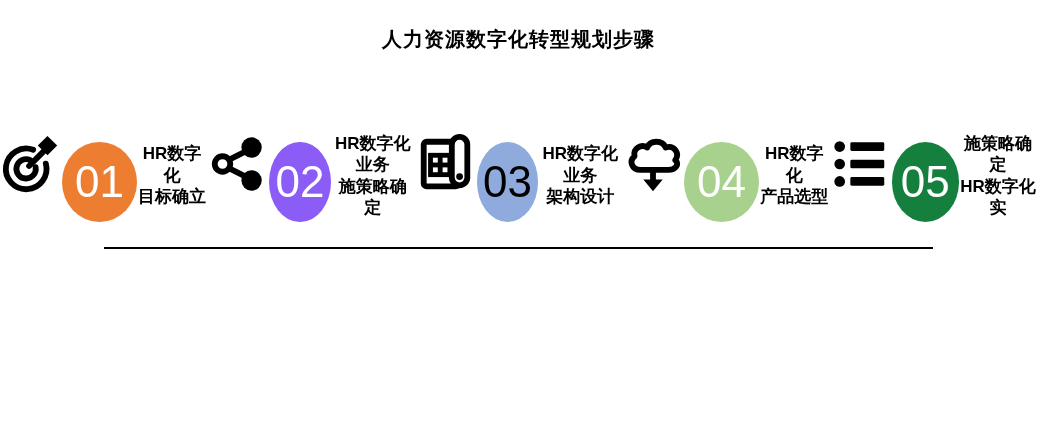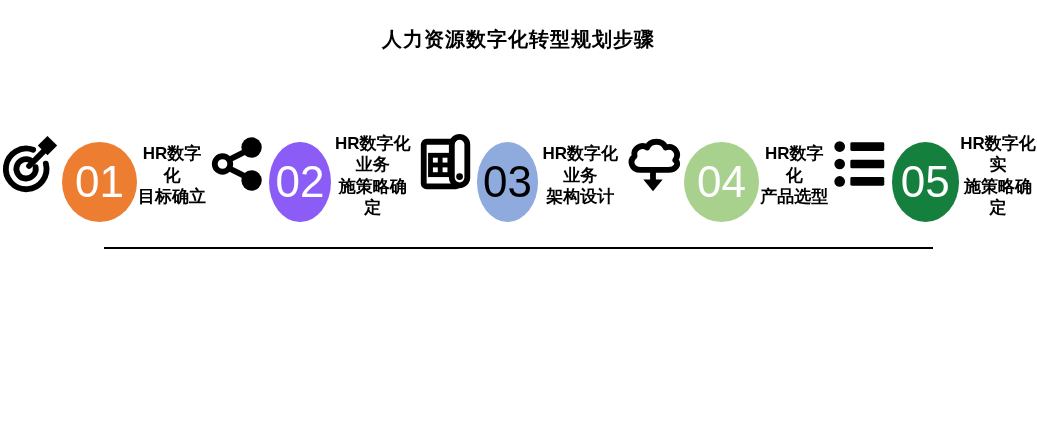--- a/index.html
+++ b/index.html
@@ -162,19 +162,19 @@
           <circle cx="10" cy="50" r="5.5" fill="#000"></circle>
           <rect x="21" y="9.5" width="35" height="9" rx="1.5" fill="#000"></rect>
           <rect x="21" y="27.5" width="35" height="9" rx="1.5" fill="#000"></rect>
           <rect x="21" y="45.5" width="35" height="9" rx="1.5" fill="#000"></rect>
         </svg>
       </div>
       <div class="circle" style="background: #15803d; color: rgb(255, 255, 255);">
         <span>05</span>
       </div>
       <div class="label">
+        <div>施策略确定</div>
         <div>HR数字化实</div>
-        <div>施策略确定</div>
       </div>
     </div>
 
   </div>
 </div>
 
 </body></html>

